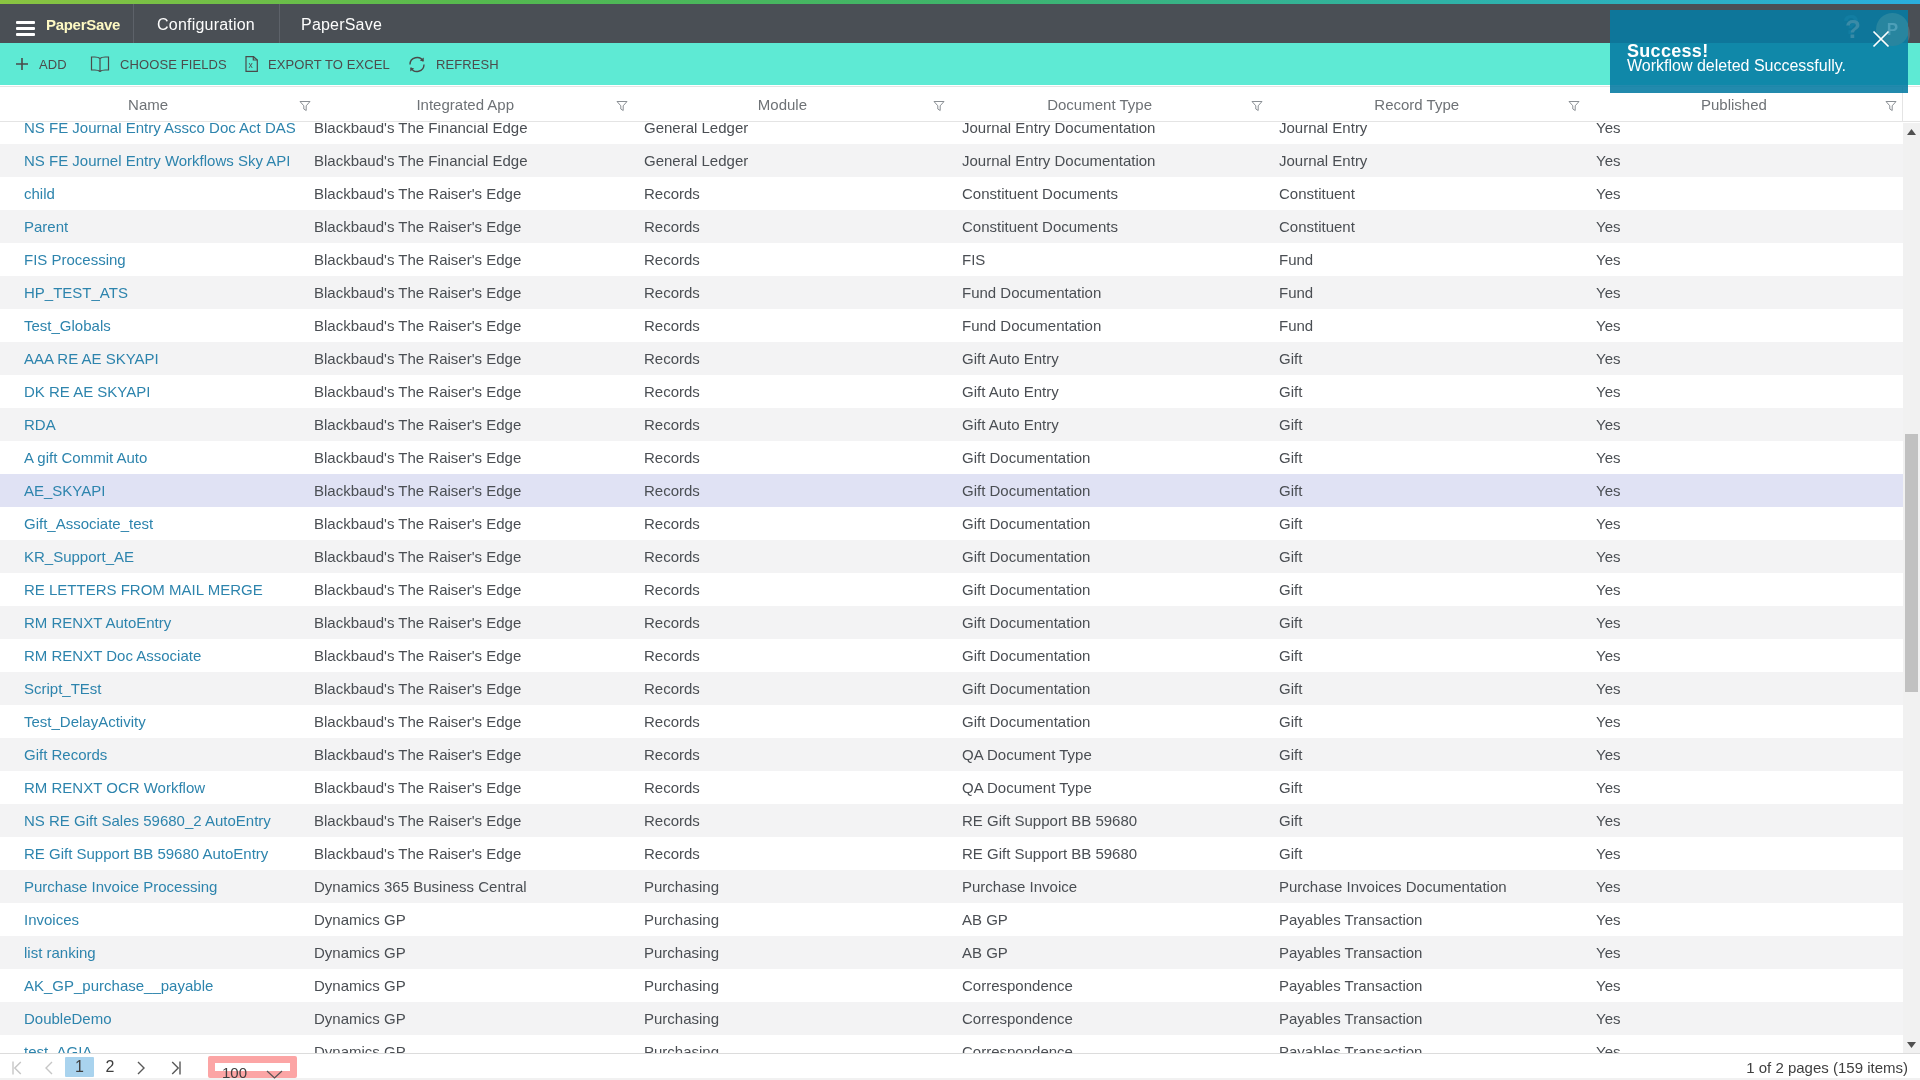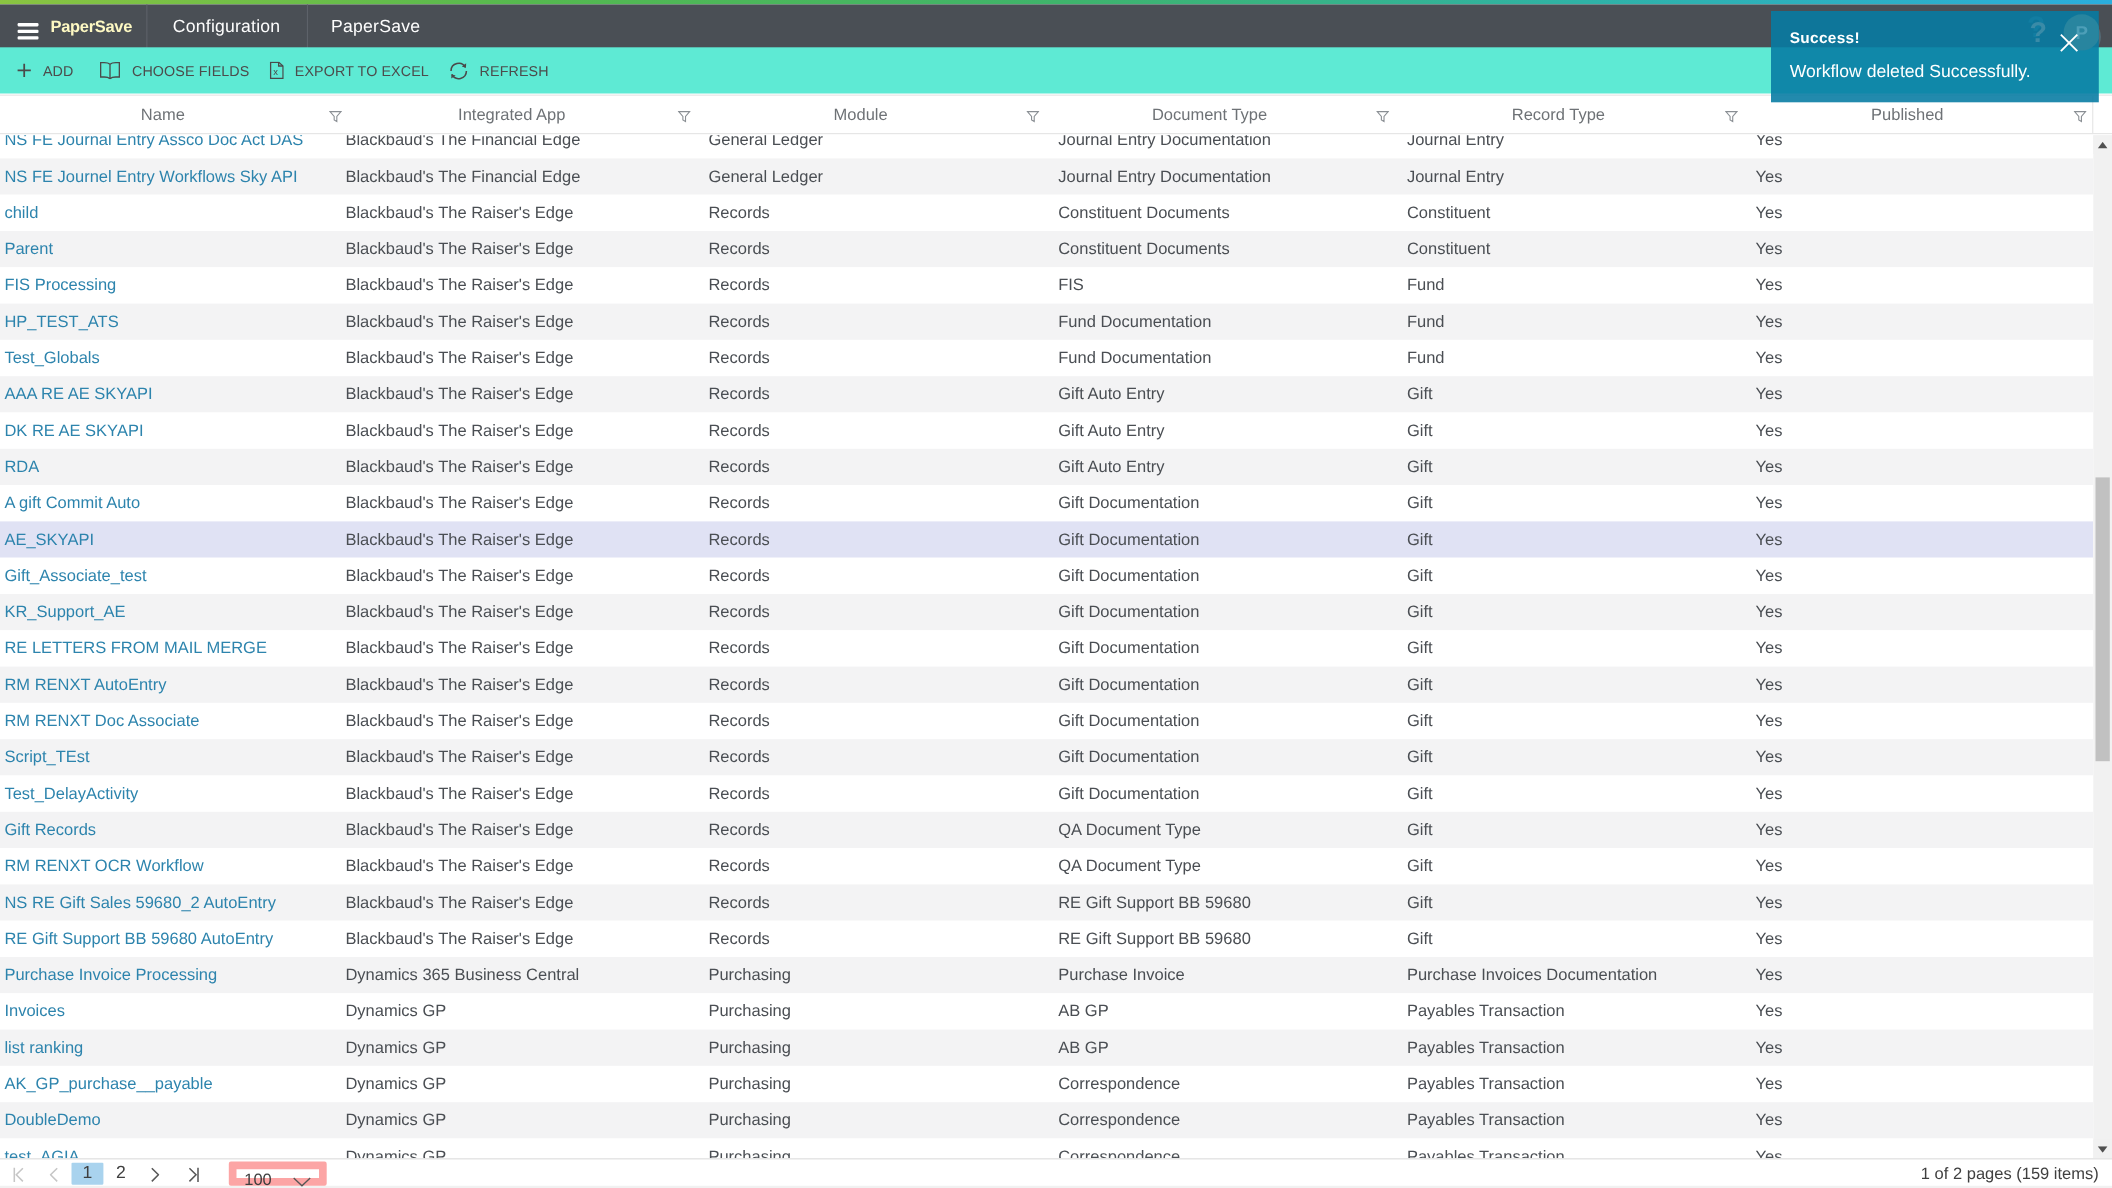--- a/index.html
+++ b/index.html
@@ -42,24 +42,24 @@
 .pager { position:absolute; left:0; top:1053px; width:1920px; height:27px; background:#fff;
   border-top:1px solid #dcdcdc; border-bottom:2px solid #f1f1f1; }
 .pgi { position:absolute; top:0; height:27px; display:flex; align-items:center; justify-content:center; }
 .pnum { font-size:16px; color:#3f3f3f; }
 .p1 { background:#a9d3ee; border-radius:1px; }
 .ddl { position:absolute; left:208px; top:2px; width:89px; height:22px; border:7px solid #fca5a5;
   border-radius:2px; font-size:15px; color:#3f3f3f; line-height:20px; padding-left:7px; }
 .pinfo { position:absolute; right:12px; top:0; height:27px; line-height:27px; font-size:15px; color:#3f3f3f; }
 .toast { position:absolute; left:1610px; top:10px; width:298px; height:83px;
   background:rgba(7,124,163,0.89); color:#fff; overflow:hidden; }
-.toast .t1 { position:absolute; left:17px; top:16px; font-size:14px; font-weight:700; letter-spacing:0.3px;text-align:center; }
+.toast .t1 { position:absolute; left:17px; top:31px; font-size:18px; font-weight:700; letter-spacing:0.3px;text-align:center; }
 .toast .t2 { position:absolute; left:17px; top:47px; font-size:16px; }
 .toast svg { position:absolute; }
-.c:nth-child(1){left:0px;width:317px;padding-left:4px}
+.c:nth-child(1){left:0px;width:317px;padding-left:24px}
 .c:nth-child(2){left:304px;width:317px;padding-left:10px}
 .c:nth-child(3){left:634px;width:317px;padding-left:10px}
 .c:nth-child(4){left:952px;width:317px;padding-left:10px}
 .c:nth-child(5){left:1269px;width:317px;padding-left:10px}
 .c:nth-child(6){left:1586px;width:317px;padding-left:10px}
 </style></head>
 <body>
 <div class="strip"></div>
 <div class="topbar">
   <div class="burger">

